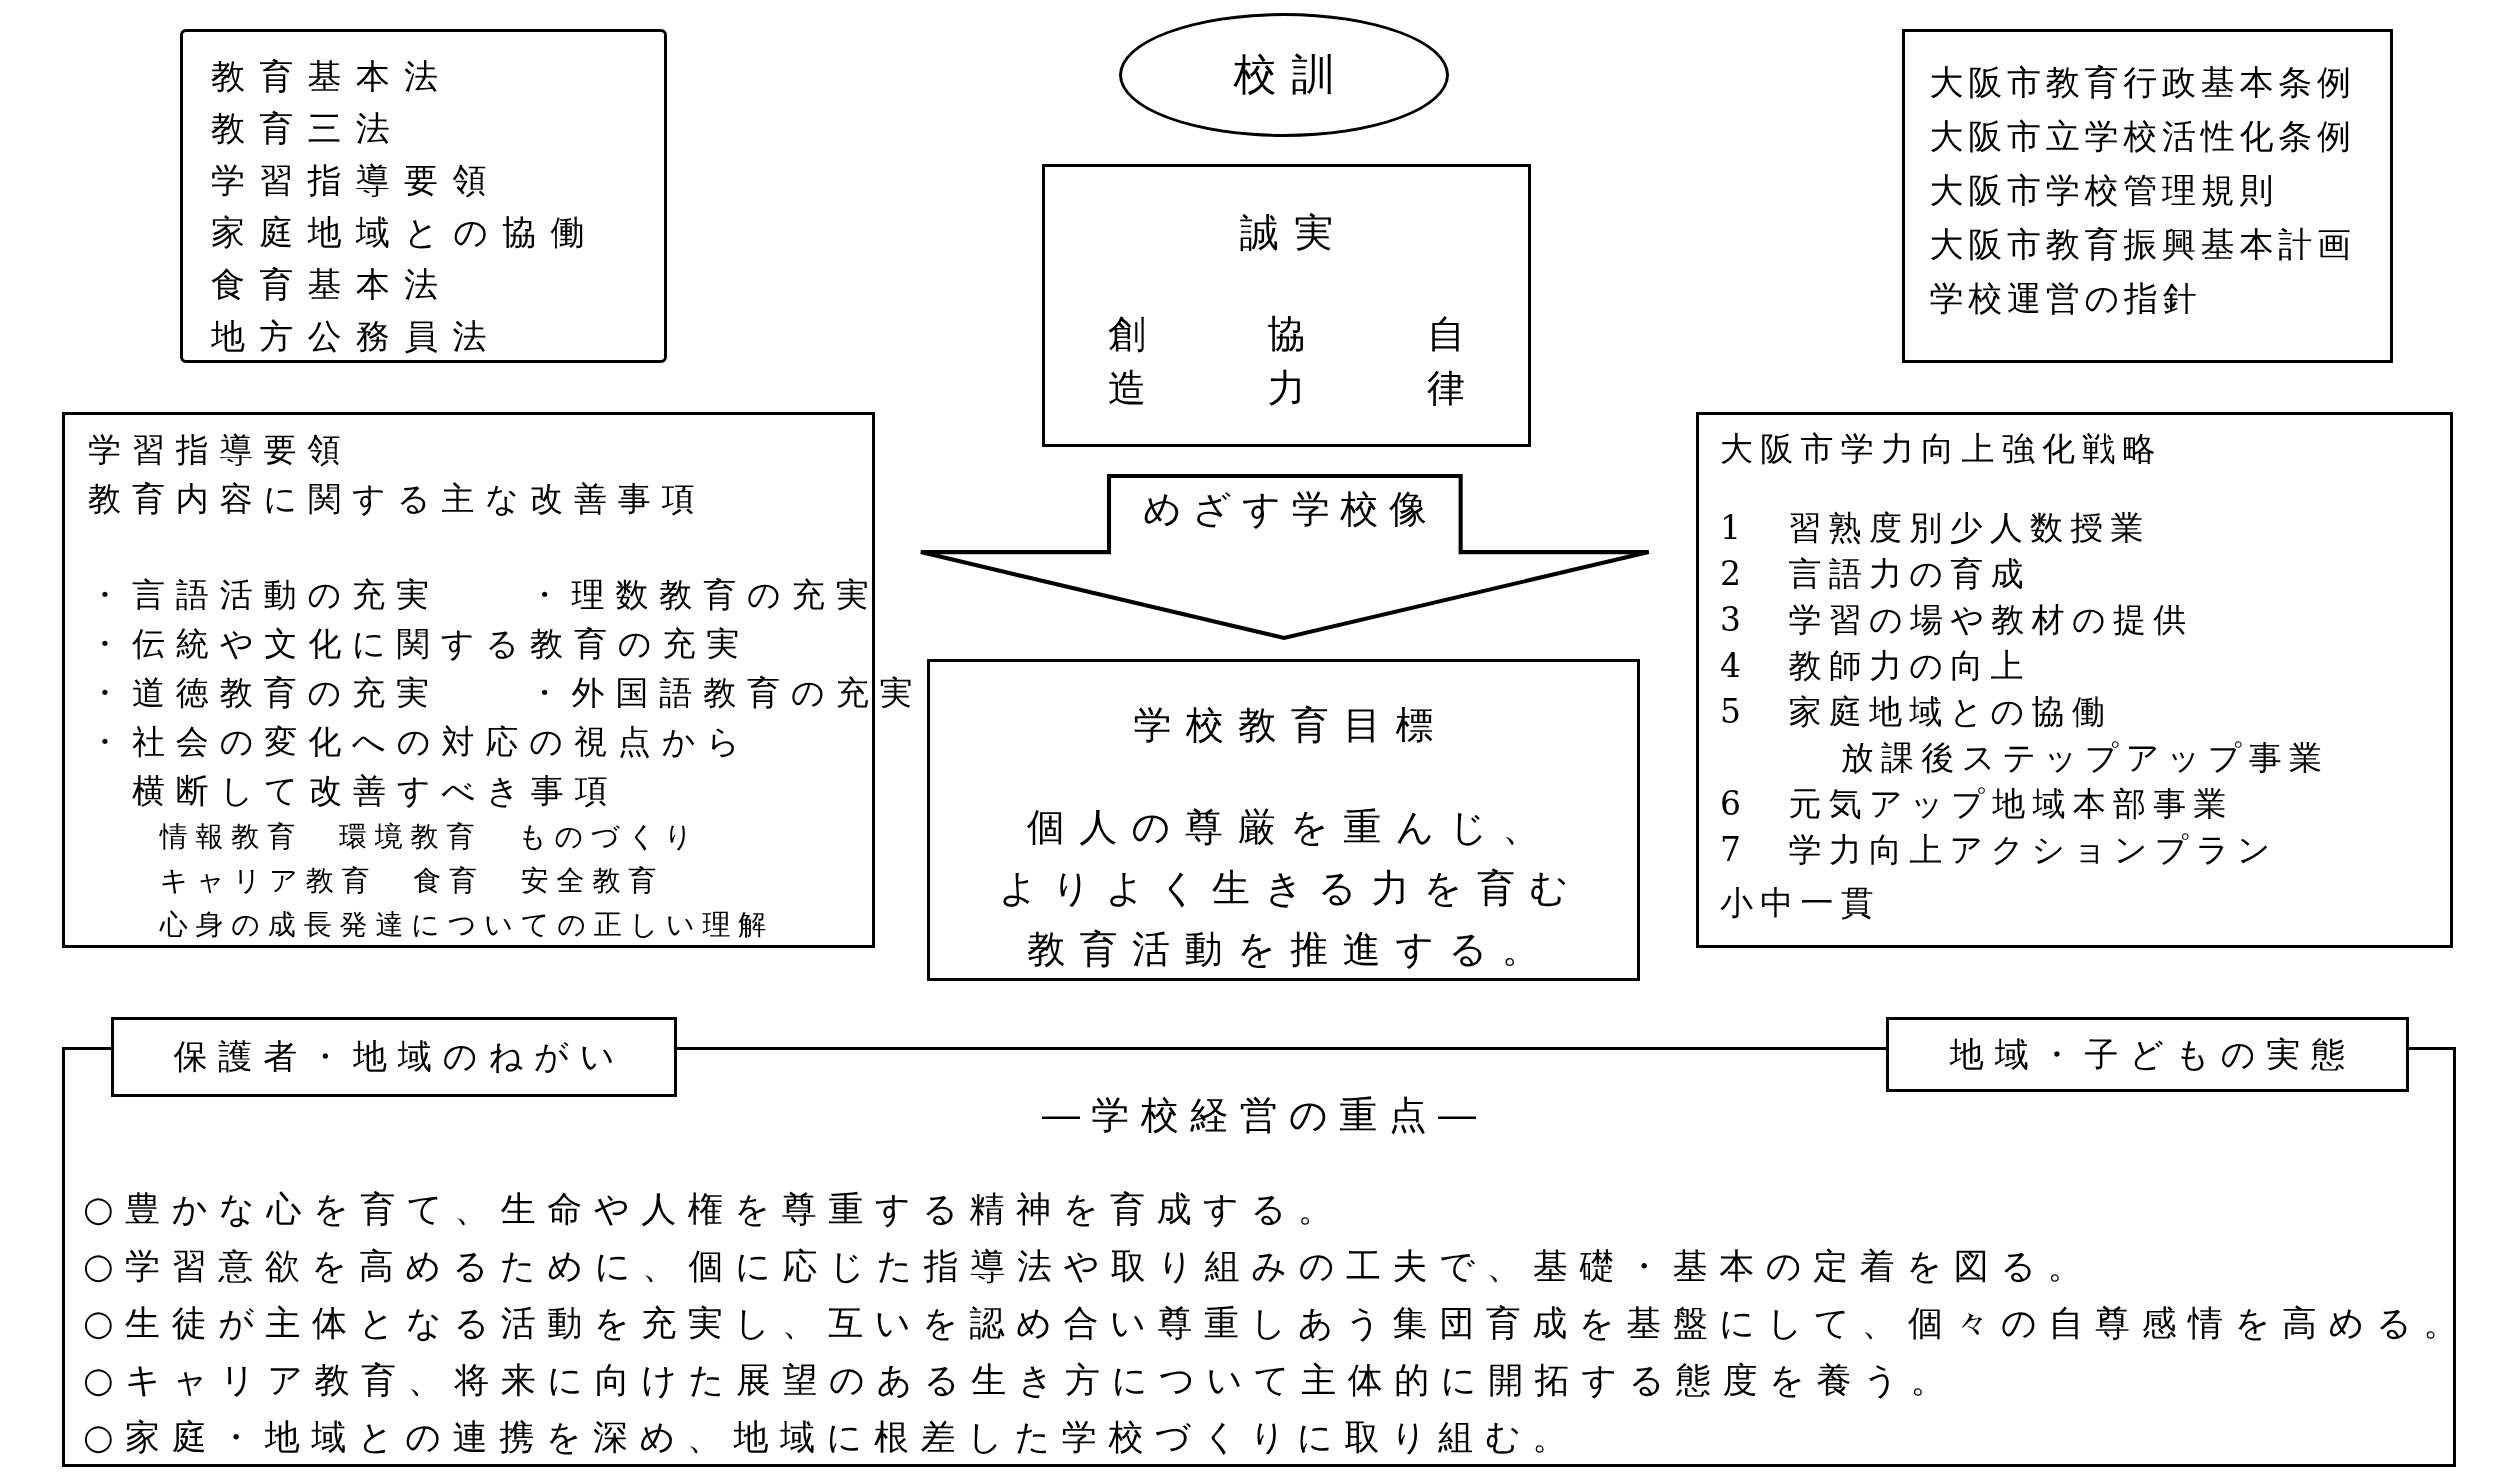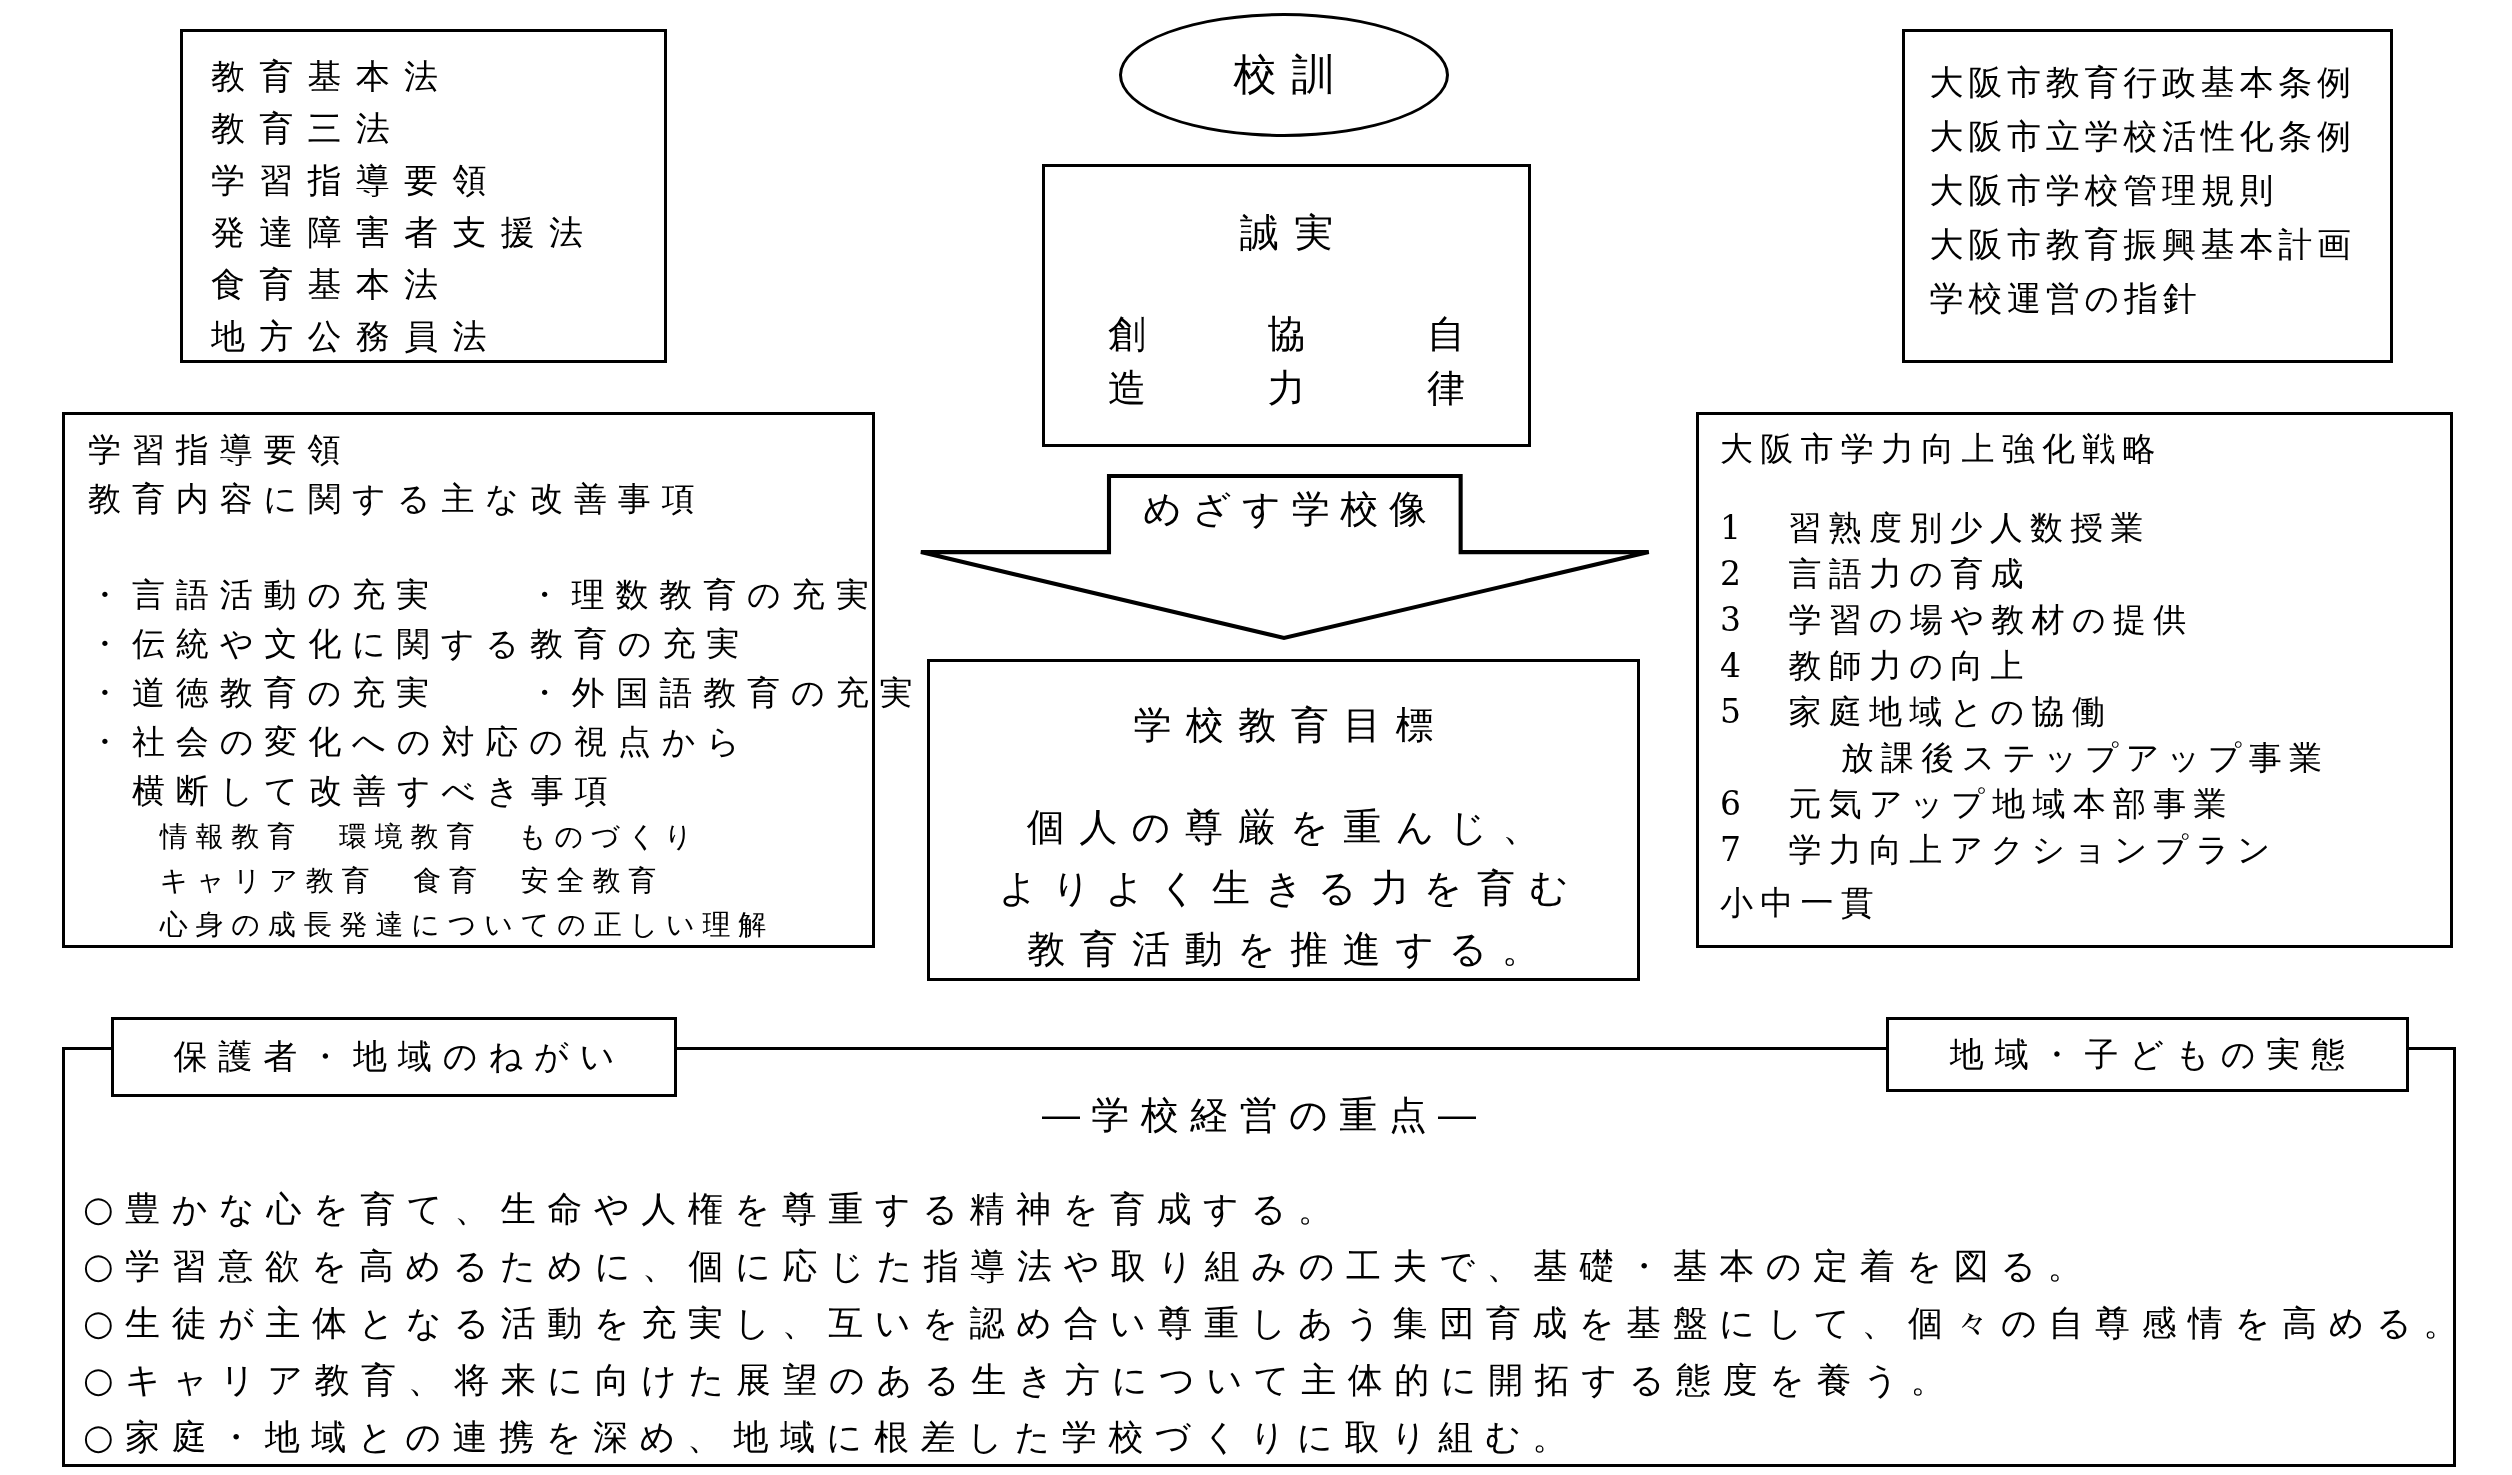--- a/index.html
+++ b/index.html
@@ -20,21 +20,21 @@
   }
   .box {
     position: absolute;
     border: 3.3px solid #000;
     background: #ffffff;
     box-sizing: border-box;
   }
   .line { white-space: pre; }
 
   
-  .box-laws-national { left: 180px; top: 29px; width: 487px; height: 334px; padding: 18px 0 0 28px; }
+  .box-laws-national { left: 180px; top: 29px; width: 487px; height: 334px; padding: 18px 0 0 28px; border-radius: 6px; }
   .box-laws-national .line { font-size: 34px; line-height: 52px; letter-spacing: 0.42em; }
 
   
   .ellipse-motto {
     position: absolute; left: 1119px; top: 13px; width: 330px; height: 124px;
     border: 3.3px solid #000; border-radius: 50%; background: #fff; box-sizing: border-box;
     display: flex; align-items: center; justify-content: center;
     font-size: 43px; letter-spacing: 0.35em; text-indent: 0.35em;
   }
   .box-motto { left: 1042px; top: 164px; width: 489px; height: 283px; text-align: center; }
@@ -91,21 +91,21 @@
 </style>
 </head>
 <body>
 
 <div class="canvas">
 
   <div class="box box-laws-national">
     <div class="line">教育基本法</div>
     <div class="line">教育三法</div>
     <div class="line">学習指導要領</div>
-    <div class="line">発達障害者支援法</div>
+    <div class="line">家庭地域との協働</div>
     <div class="line">食育基本法</div>
     <div class="line">地方公務員法</div>
   </div>
 
   <div class="ellipse-motto">
     <span>校訓</span>
   </div>
 
   <div class="box box-motto">
     <div class="motto-main line">誠実</div>

